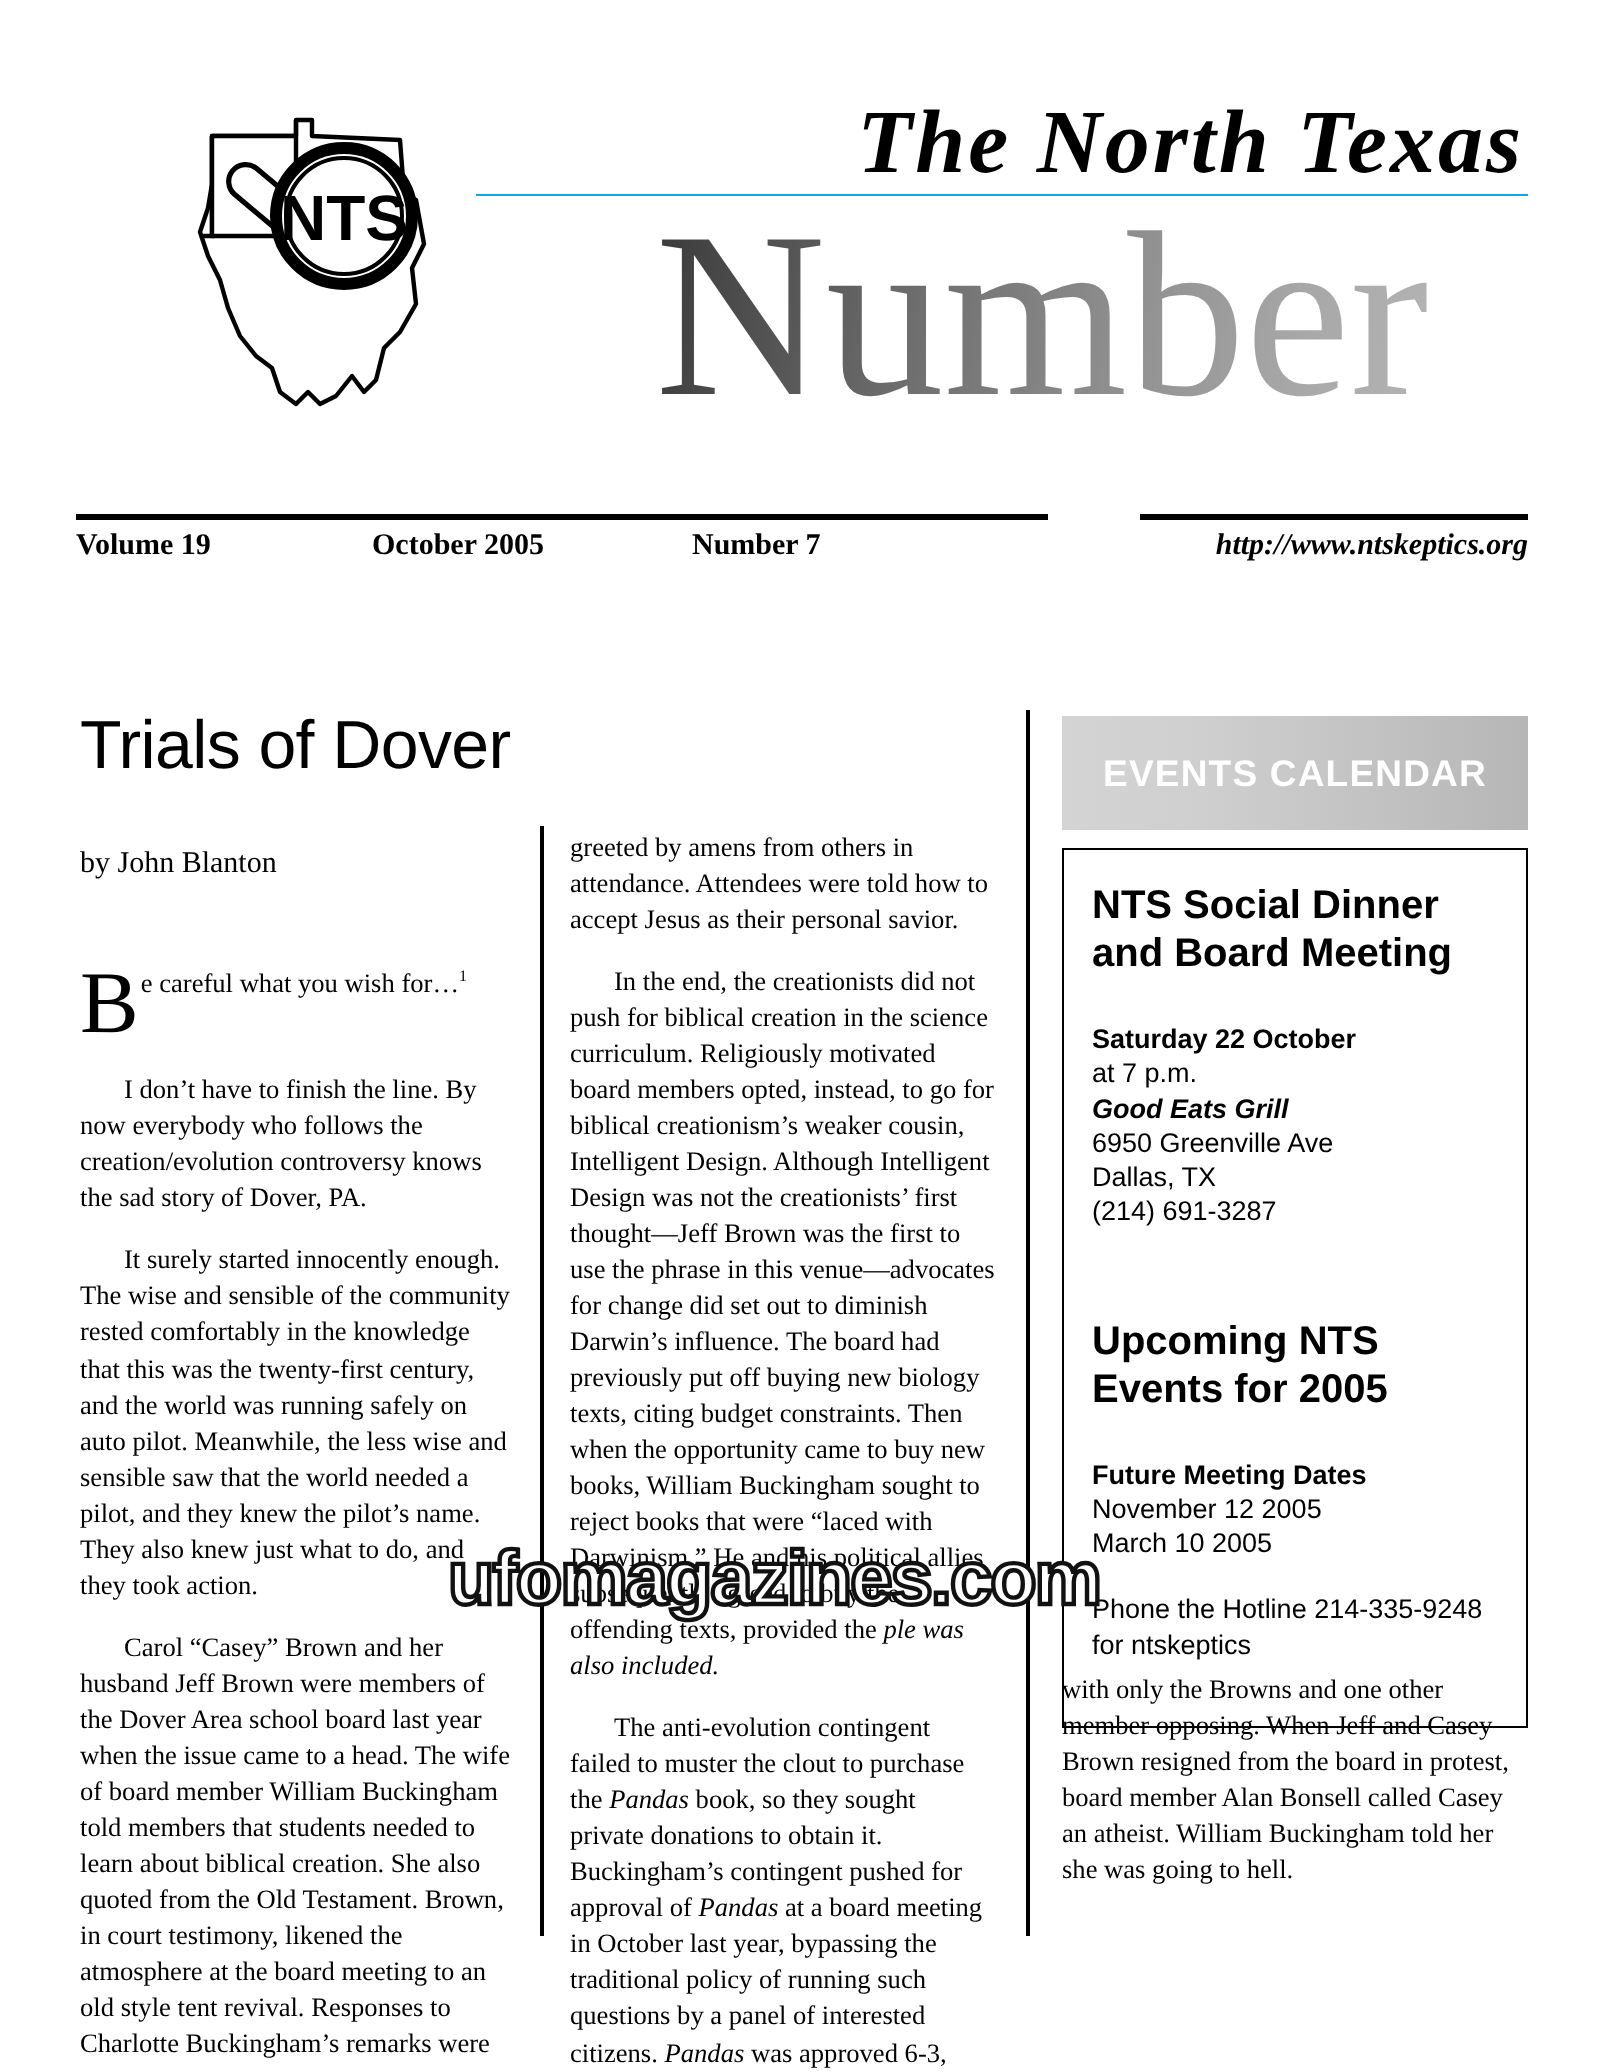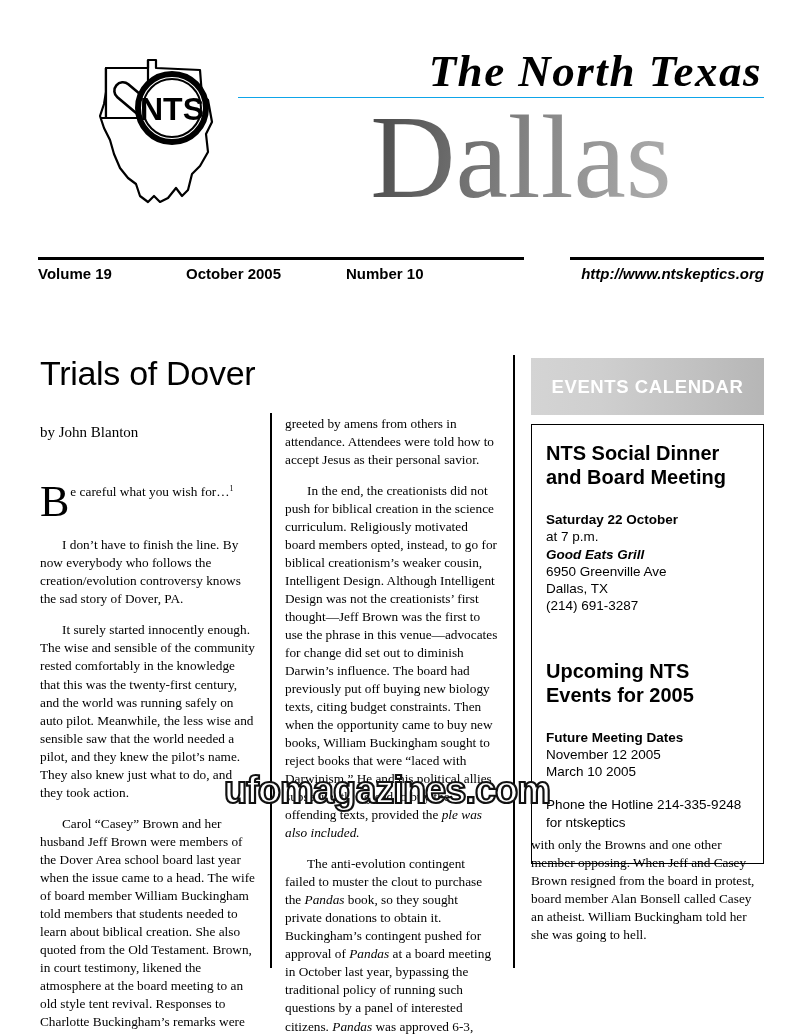--- a/index.html
+++ b/index.html
@@ -92,21 +92,21 @@
     height: 3px;
     background: #000;
   }
 
   .volume-row {
     position: absolute;
     left: 38px;
     top: 265px;
     width: 726px;
     height: 22px;
-    font-family: Liberation Sans, sans-serif;
+    font-family: Liberation Serif, serif;
     font-weight: bold;
     font-size: 15px;
   }
   .volume-row .vol   { position: absolute; left: 0px;   top: 0; }
   .volume-row .date  { position: absolute; left: 148px; top: 0; }
   .volume-row .num   { position: absolute; left: 308px; top: 0; }
   .volume-row .url   {
     position: absolute; right: 0px; top: 0;
     font-style: italic;
     font-weight: bold;
@@ -307,31 +307,31 @@
 
         <circle cx="76" cy="52" r="34" fill="#ffffff" stroke="#000000" stroke-width="6"></circle>
         <circle cx="76" cy="52" r="29" fill="#ffffff" stroke="#000000" stroke-width="2"></circle>
 
         <text x="76" y="64" text-anchor="middle" font-family="Liberation Sans, sans-serif" font-weight="bold" font-size="32" fill="#000000">NTS</text>
       </svg>
     </div>
 
     <div class="title-block">
       <div class="title-north-texas">The North Texas</div>
-      <div class="title-skeptic">Dallas</div>
+      <div class="title-skeptic">Number</div>
     </div>
   </div>
 
   <div class="rule-left"></div>
   <div class="rule-right"></div>
 
   <div class="volume-row">
     <span class="vol">Volume 19</span>
     <span class="date">October 2005</span>
-    <span class="num">Number 10</span>
+    <span class="num">Number 7</span>
     <span class="url">http://www.ntskeptics.org</span>
   </div>
 
   <div class="divider-1"></div>
   <div class="divider-2"></div>
 
   <div class="col-left">
     <h1 class="headline">Trials of Dover</h1>
 
     <div class="byline">by John Blanton</div>

